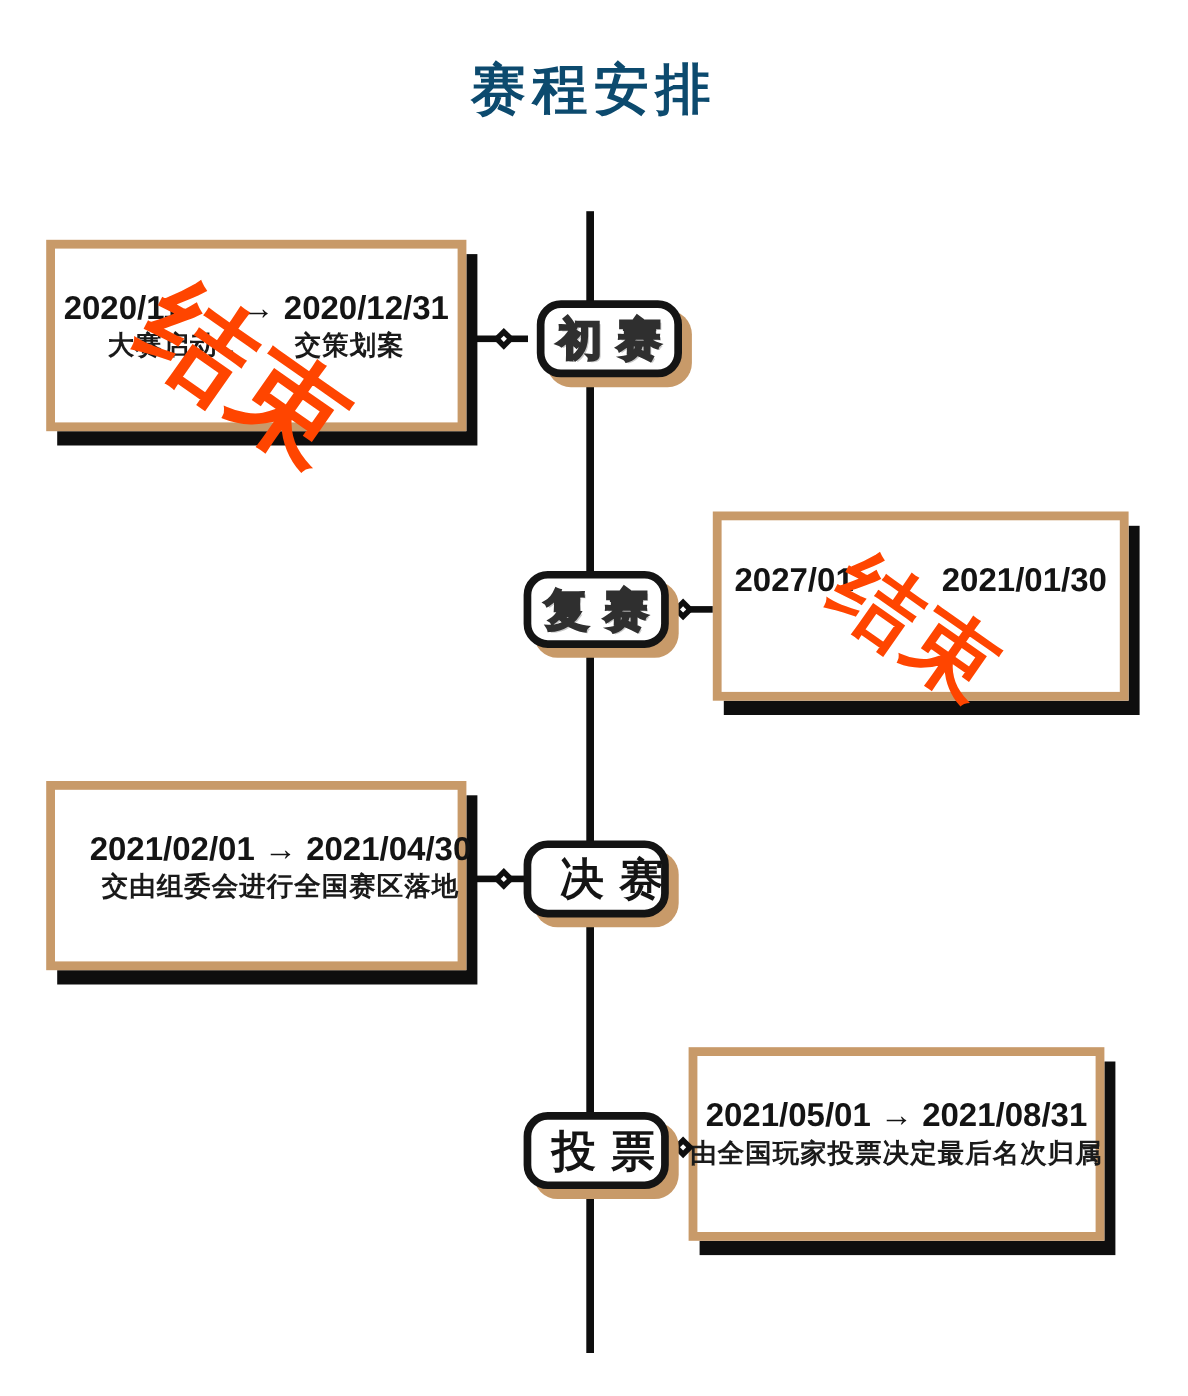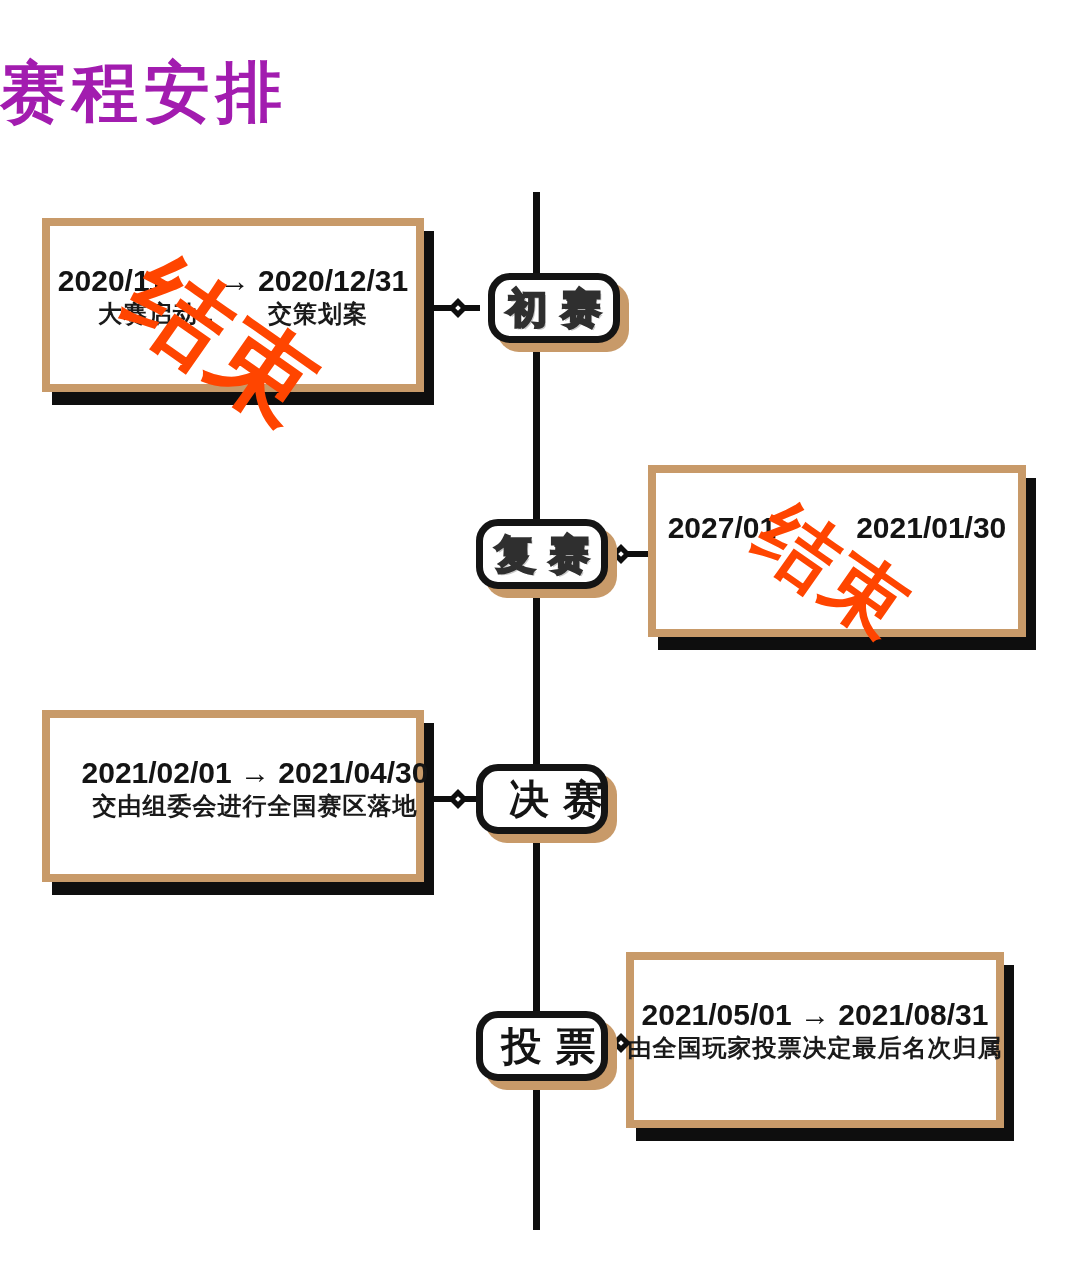--- a/index.html
+++ b/index.html
@@ -6,22 +6,22 @@
   .canvas {
     position:relative; width:1080px; height:1269px;
     background:#ffffff; overflow:hidden;
     font-family:"Liberation Sans","DejaVu Sans",sans-serif;
     color:#121212;
   }
 
   
   .title {
     position:absolute; top:48px; left:0; width:100%;
-    font-size:66px; font-weight:700;
-    letter-spacing:6px; color:#a21caf; white-space:nowrap;
+    text-align:center; font-size:50px; font-weight:700;
+    letter-spacing:6px; color:#0c4a6e; white-space:nowrap;
   }
 
   
   .timeline {
     position:absolute; left:533px; top:192px;
     width:7px; height:1038px; background:#0e0e0e; z-index:0;
   }
 
   
   .stage-node {

